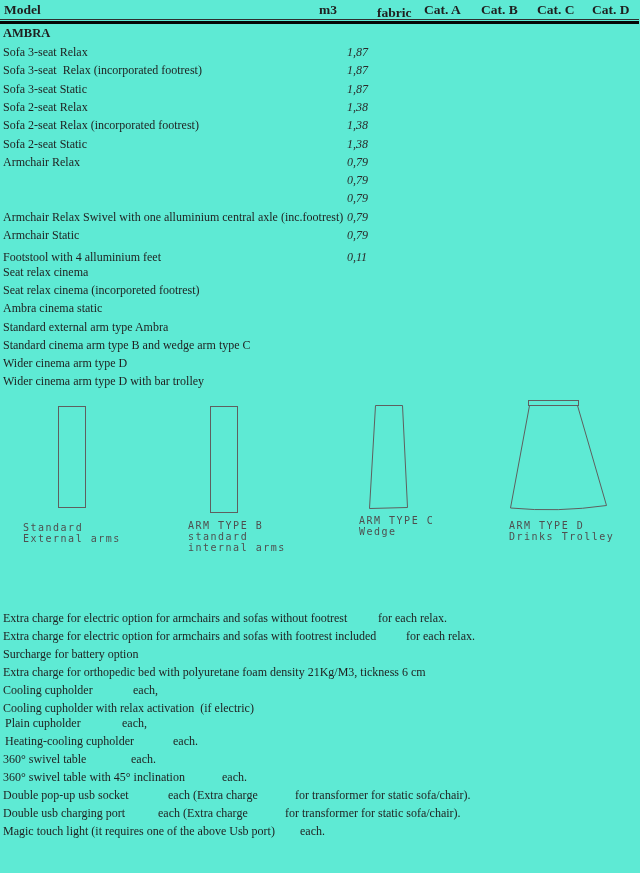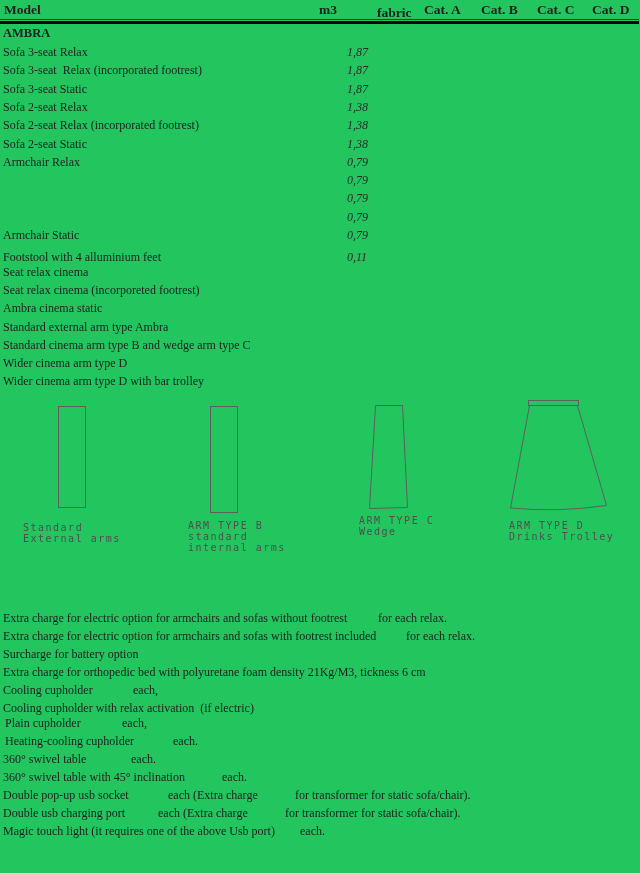--- a/index.html
+++ b/index.html
@@ -1,18 +1,18 @@
 <!DOCTYPE html>
 <html><head>
 <meta charset="utf-8">
 <style>
   html,body{margin:0;padding:0;background:#fcfcf8;}
   .page{
     position:relative;width:640px;height:873px;margin:0;
-    background:#22c55e;overflow:hidden;
+    background:#5eead4;overflow:hidden;
     font-family:"Liberation Serif","DejaVu Serif",serif;
     color:#1f1f1f;
   }
   
   .hdr{position:absolute;top:0;left:0;width:640px;height:20px;}
   .hdr span{position:absolute;top:2px;font-weight:bold;font-size:13.5px;white-space:pre;}
   .h-model{left:4px;font-size:14px;}
   .h-m3{left:319px;}
   .h-fabric{left:377px;font-size:11px;top:5px !important;}
   .h-cata{left:424px;}
@@ -89,20 +89,21 @@
         <span class="tlabel">Armchair Relax</span>
         <span class="tvalue">0,79</span>
       </div>
       <div class="trow" style="top: 173.1px;">
         <span class="tvalue">0,79</span>
       </div>
       <div class="trow" style="top: 191.4px;">
         <span class="tvalue">0,79</span>
       </div>
       <div class="trow" style="top: 209.7px;">
+        <span class="tlabel">Armchair Relax Swivel with one alluminium central axle (inc.footrest)</span>
         <span class="tvalue">0,79</span>
       </div>
       <div class="trow" style="top: 228px;">
         <span class="tlabel">Armchair Static</span>
         <span class="tvalue">0,79</span>
       </div>
       <div class="trow" style="top: 250px;">
         <span class="tlabel">Footstool with 4 alluminium feet</span>
         <span class="tvalue">0,11</span>
       </div>

